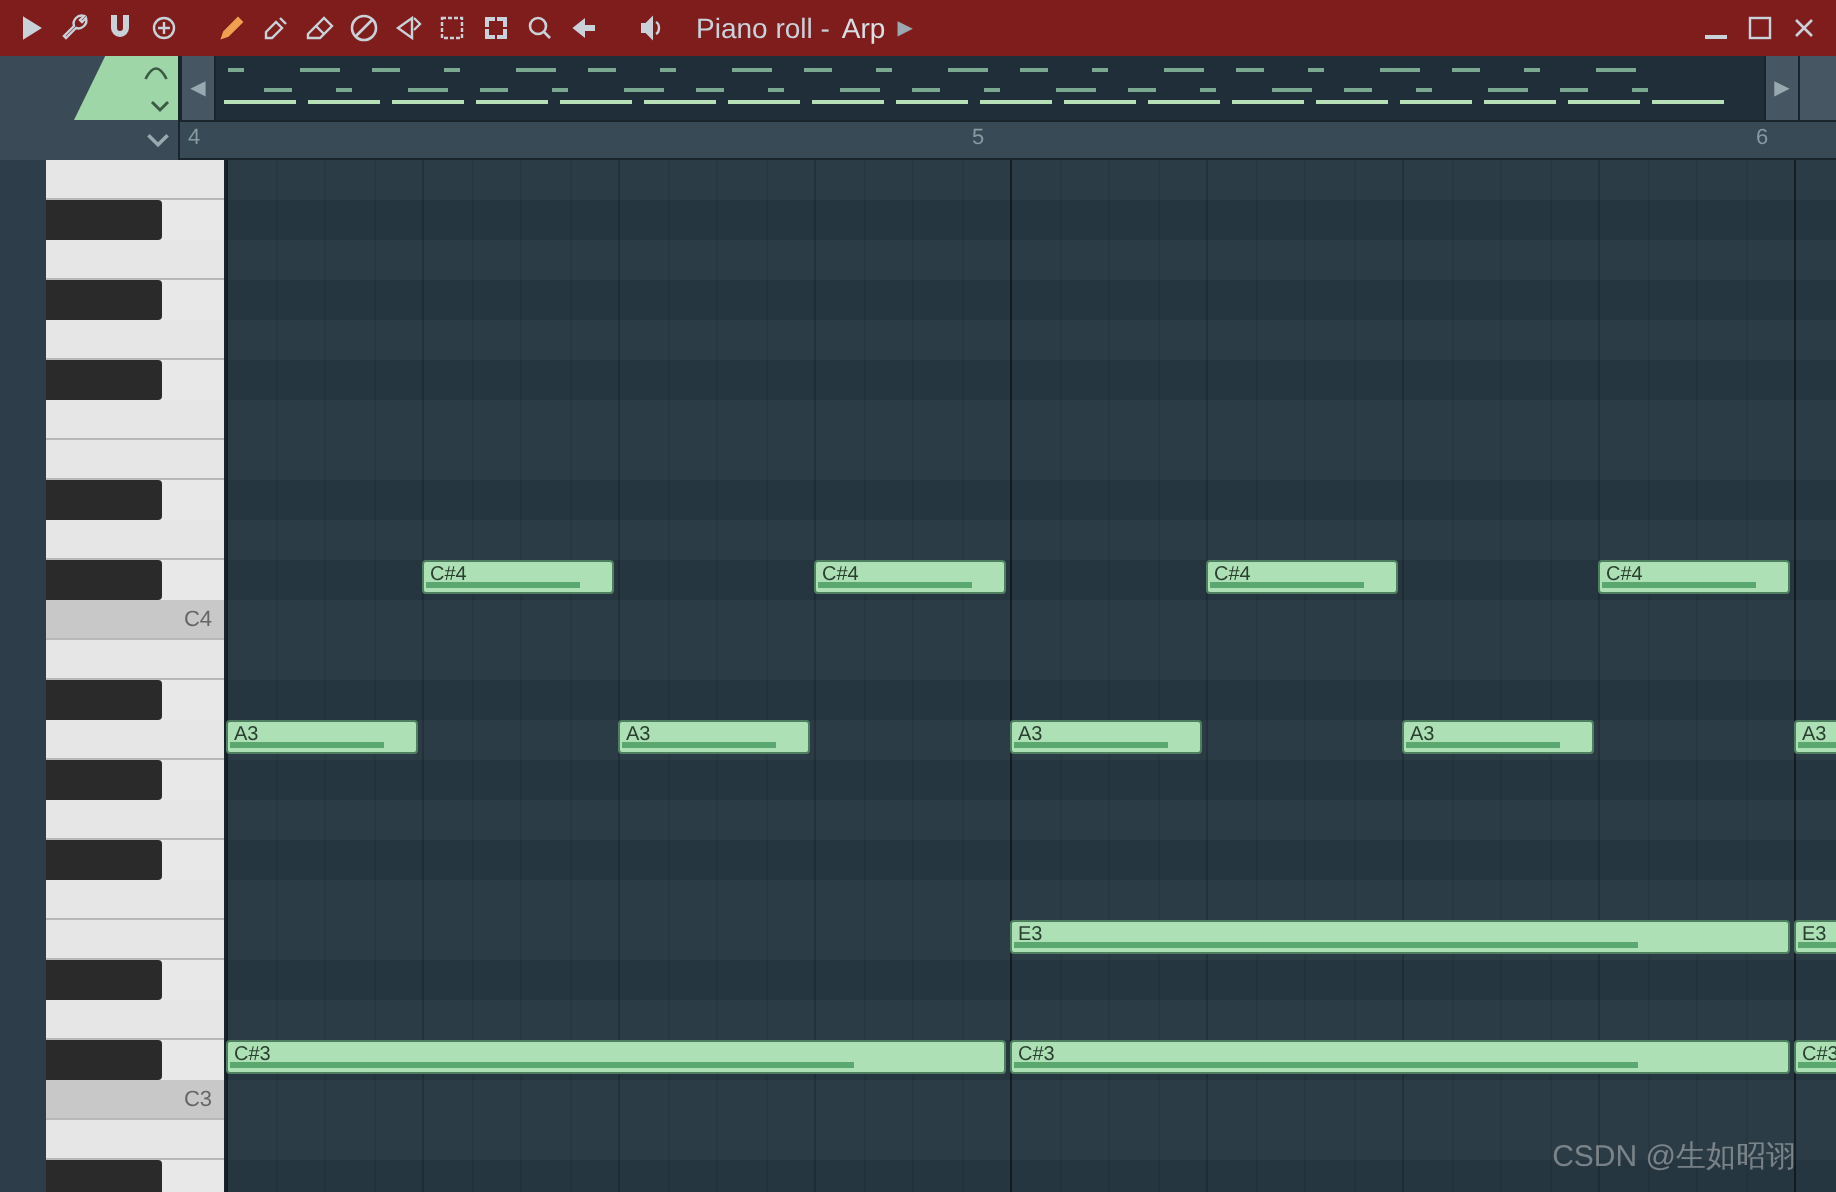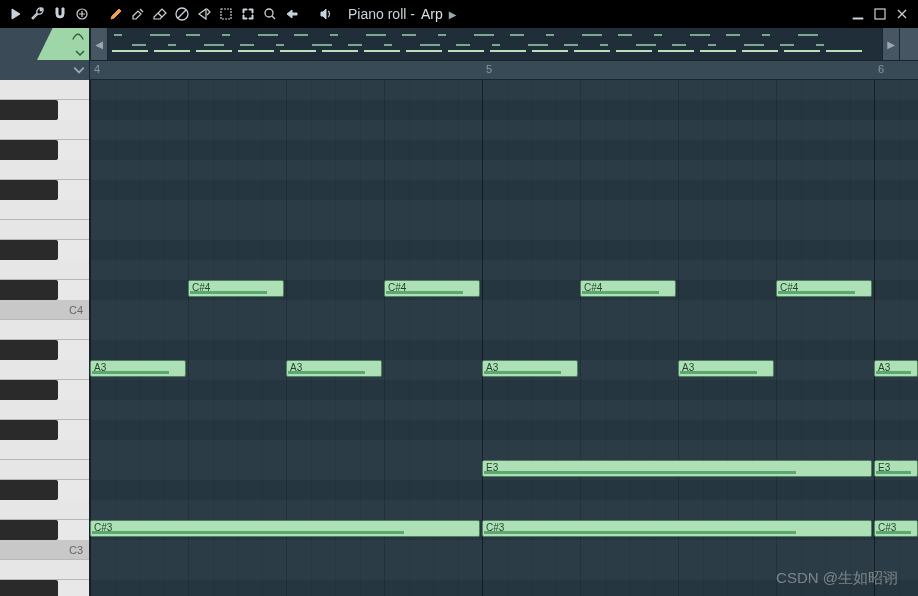--- a/index.html
+++ b/index.html
@@ -1,21 +1,21 @@
 <!DOCTYPE html>
 <html><head>
 <meta charset="utf-8">
 <style>
   * { box-sizing: border-box; margin: 0; padding: 0; user-select: none; }
   html, body { width: 918px; height: 596px; overflow: hidden; font-family: Arial, sans-serif; }
   body { background: #2d3e4a; }
 
   
   .toolbar {
-    height: 28px; background: #000000;
+    height: 28px; background: #7f1d1d;
     display: flex; align-items: center; padding: 0 6px; gap: 2px;
     color: #c8d2d8; font-size: 13px; text-align: center;
   }
   .tb-btn { width: 20px; height: 20px; display: flex; align-items: center; justify-content: center;
     cursor: pointer; border-radius: 2px; }
   .tb-btn svg { width: 16px; height: 16px; fill: #c8d2d8; stroke: #c8d2d8; }
   .tb-sep { width: 10px; }
   .tb-title { margin-left: 10px; display: flex; align-items: center; gap: 6px; font-size: 14px; }
   .tb-spacer { flex: 1; }
   .accent svg { fill: #f0a050; stroke: #f0a050; }
@@ -52,21 +52,21 @@
   .ruler {
     flex:1; background:#384a56; position:relative; color:#8a98a0; font-size:11px;
     border-top:1px solid #1a242c; border-bottom:1px solid #1a242c;
   }
   .ruler-tick { position:absolute; top:2px; }
 
   
   .main-row { display:flex; height: calc(596px - 28px - 32px - 20px); }
   .piano-col {
     width: 90px; background:#e8e8e8; position:relative;
-    border-right:1px solid #1a242c; overflow:hidden;
+    border-right:1px solid #1a242c; overflow:hidden;margin-left:23px;
   }
   .white-key {
     position:absolute; left:0; right:0; background:#e6e6e6;
     border-bottom:1px solid #b8b8b8;
   }
   .black-key {
     position:absolute; left:0; width:58px; background:#2a2a2a;
     z-index:2; border-radius:0 2px 2px 0;
   }
   .key-label {

